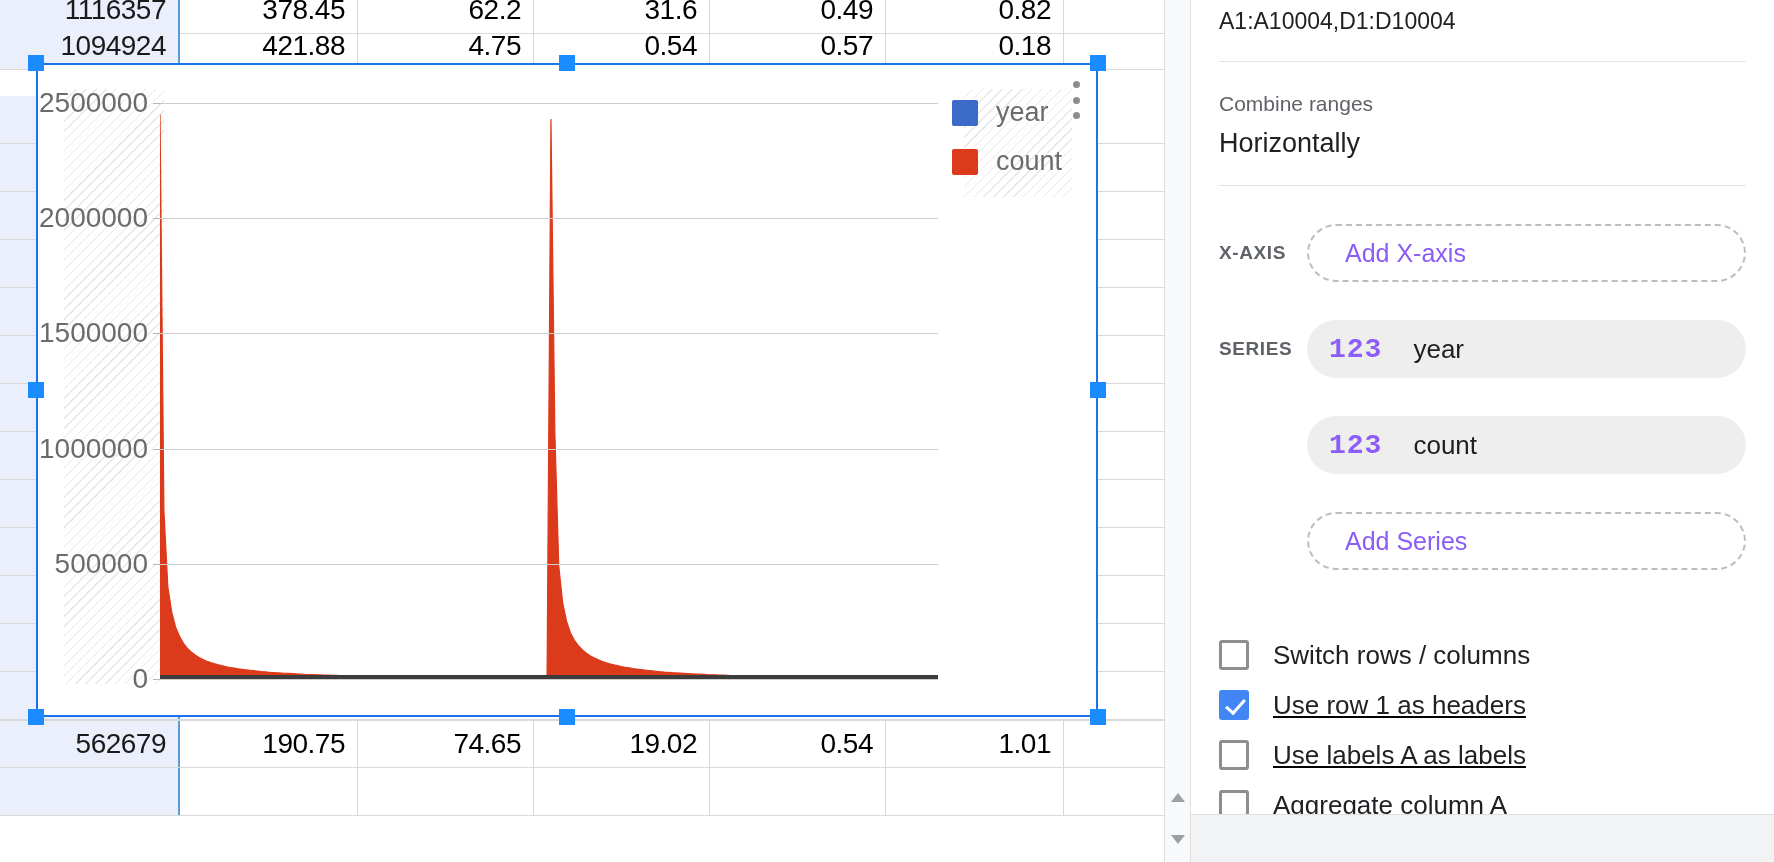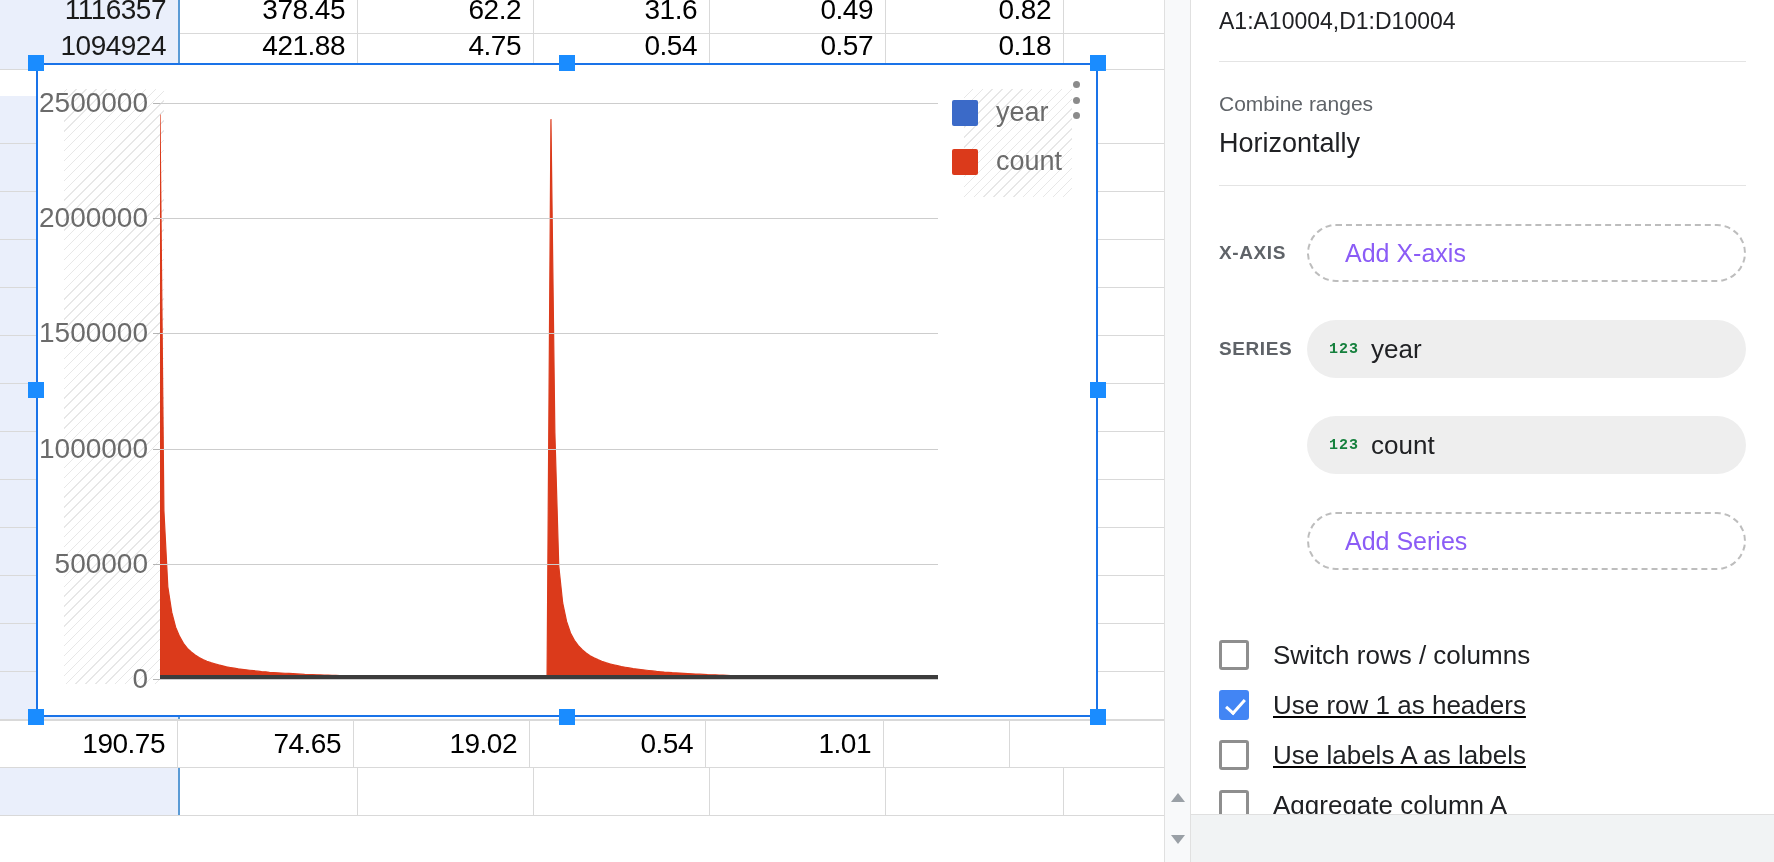--- a/index.html
+++ b/index.html
@@ -138,23 +138,23 @@
   .chip-dashed {
     flex: 1; height: 58px; border: 2px dashed #bdbdbd; border-radius: 30px;
     display: flex; align-items: center; padding-left: 36px;
     font-size: 25px; color: #8b5cf6;
   }
   .chip-filled {
     flex: 1; height: 58px; background: #eeeeee; border-radius: 30px;
     display: flex; align-items: center; padding-left: 22px;
   }
   .num-icon {
-    font-size: 15px; font-weight: bold; color: #15803d;
+    font-size: 28px; font-weight: bold; color: #8b5cf6;
     font-family: "Liberation Mono", monospace;
-    letter-spacing: 1px; margin-right: 12px;
+    letter-spacing: 1px; margin-right: 31px;
   }
   .chip-text { font-size: 26px; color: #202124; }
   .indent { margin-left: 88px; }
 
   .checks { margin-top: 60px; }
   .check-row { display: flex; align-items: center; height: 50px; margin-bottom: 0; }
   .check-row + .check-row { margin-top: 0; text-decoration: underline; }
   .cbox {
     width: 30px; height: 30px; border: 3px solid #8e8e8e; border-radius: 3px;
     margin-right: 24px; flex: 0 0 30px;
@@ -260,20 +260,21 @@
         <div class="rowhead">1094924</div>
         <div class="cell c1">421.88</div>
         <div class="cell c2">4.75</div>
         <div class="cell c3">0.54</div>
         <div class="cell c4">0.57</div>
         <div class="cell c5">0.18</div>
         <div class="cell c6"></div>
       </div>
 
       <div class="grid-row" style="top:720px;border-top:1px solid #d9d9d9">
+        <div class="rowhead">562679</div>
         <div class="cell c1">190.75</div>
         <div class="cell c2">74.65</div>
         <div class="cell c3">19.02</div>
         <div class="cell c4">0.54</div>
         <div class="cell c5">1.01</div>
         <div class="cell c6"></div>
       </div>
 
       <div class="grid-row" style="top:768px">
         <div class="rowhead"></div>

